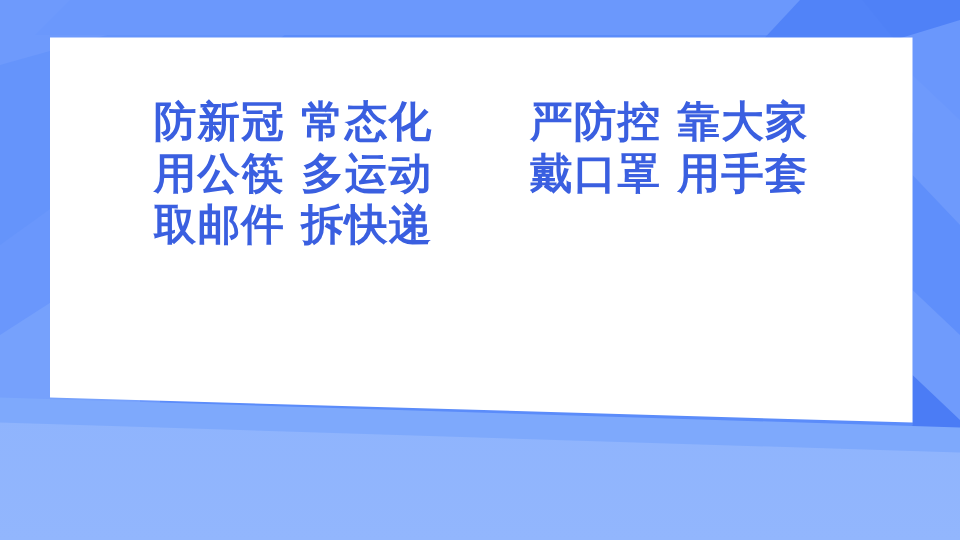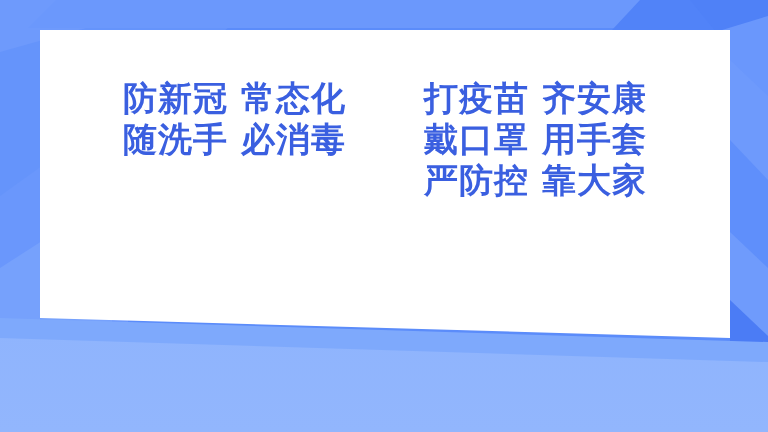--- a/index.html
+++ b/index.html
@@ -119,30 +119,30 @@
     <polygon points="40,30 730,30 730,338 40,318" fill="#ffffff"></polygon>
   </svg>
 
   <div class="slogan-area">
 
     <div class="slogan-column">
       <div class="slogan-line">
         <span class="seg">防新冠</span><span class="gap"></span><span class="seg">常态化</span>
       </div>
       <div class="slogan-line">
-        <span class="seg">随洗手</span><span class="gap"></span><span class="seg">必消毒</span>
+        <span class="seg">用公筷</span><span class="gap"></span><span class="seg">多运动</span>
+      </div>
+      <div class="slogan-line">
+        <span class="seg">取邮件</span><span class="gap"></span><span class="seg">拆快递</span>
       </div>
     </div>
 
     <div class="slogan-column">
       <div class="slogan-line">
-        <span class="seg">打疫苗</span><span class="gap"></span><span class="seg">齐安康</span>
+        <span class="seg">严防控</span><span class="gap"></span><span class="seg">靠大家</span>
       </div>
       <div class="slogan-line">
         <span class="seg">戴口罩</span><span class="gap"></span><span class="seg">用手套</span>
-      </div>
-      <div class="slogan-line">
-        <span class="seg">严防控</span><span class="gap"></span><span class="seg">靠大家</span>
       </div>
     </div>
 
   </div>
 </div>
 
 </body></html>

